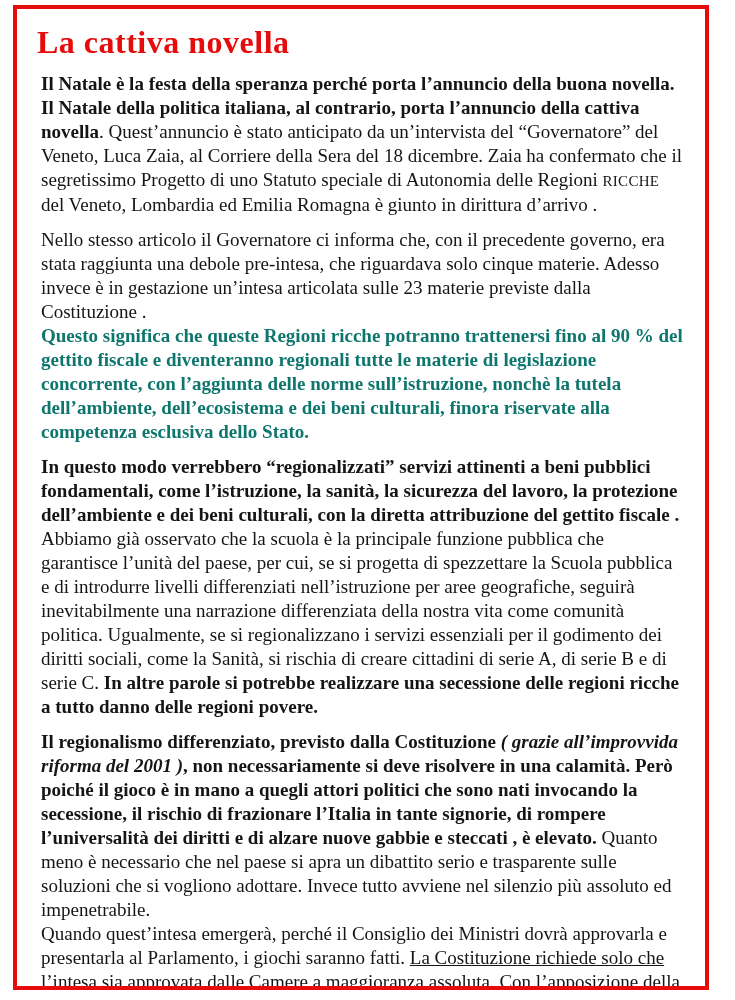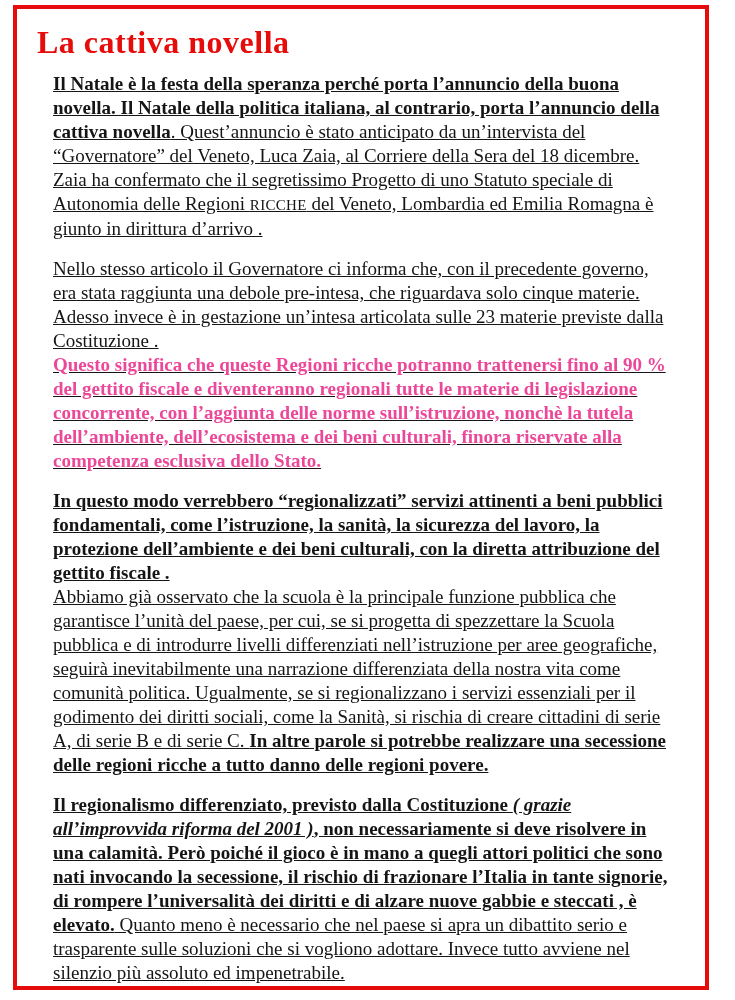--- a/index.html
+++ b/index.html
@@ -36,30 +36,29 @@
   }
   .byline {
     font-size: 17px;
     margin-top: 9px;
     color: #151515;
   }
   .byline .author { font-weight: bold; font-style: italic; }
   p.para {
     font-size: 19px;
     line-height: 24px;
-    margin: 16px;
+    margin: 4px;
     text-align: left;
-    text-decoration: underline;
   }
   p.first { margin-top: 13px; }
   p.gap { margin-top: 11px; }
   .b { font-weight: bold; }
   .bi { font-weight: bold; font-style: italic; }
   .u { text-decoration: underline; }
-  .red { color: #ec4899; font-weight: bold; }
+  .red { color: #0f766e; font-weight: bold; }
   .caps { font-size: 15px; letter-spacing: 0.3px; }
 </style>
 </head>
 <body>
 
 <div class="page-border"></div>
 
 <div class="content">
 
   <h1 class="title">La cattiva novella</h1>

